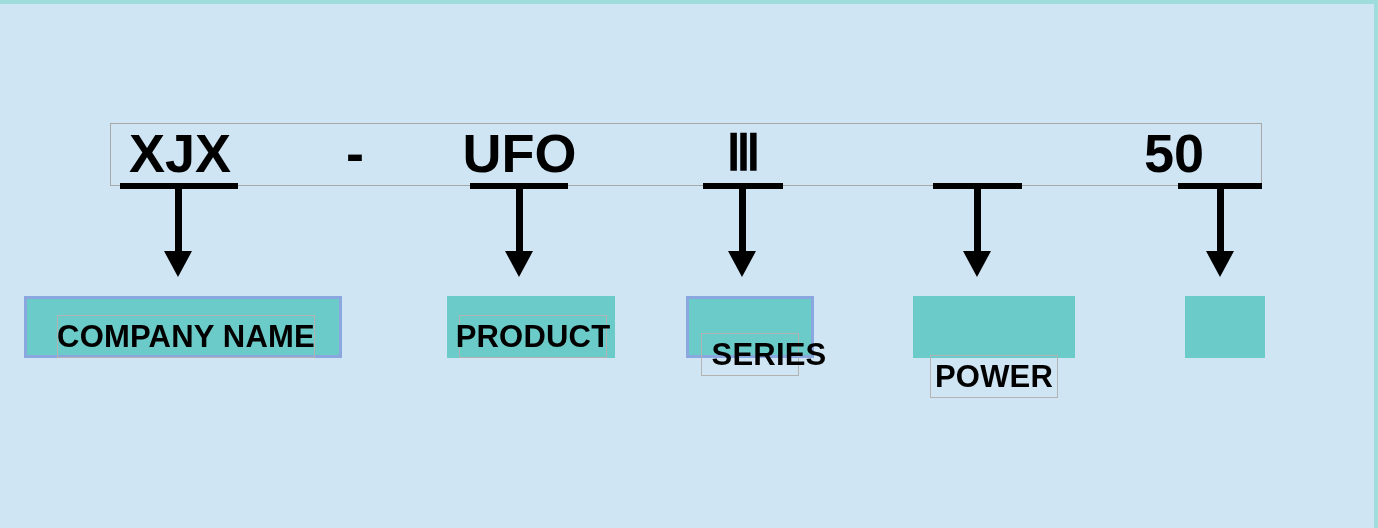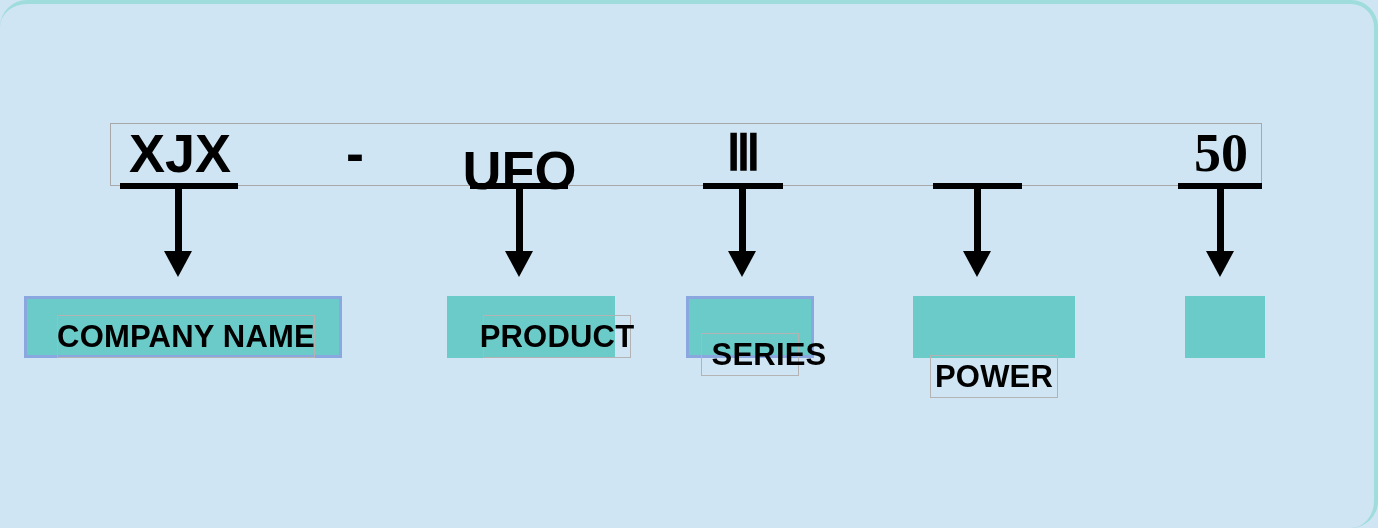--- a/index.html
+++ b/index.html
@@ -14,21 +14,20 @@
     overflow: hidden;
   }
   #stage {
     position: relative;
     width: 1378px;
     height: 528px;
     background: #cfe5f3;
     box-sizing: border-box;
     border-top: 4px solid #9fdcdc;
     border-right: 4px solid #9fdcdc;
-    border-radius: 27px;
   }
 
   
   .code-box {
     position: absolute;
     left: 110px;
     top: 119px;
     width: 1152px;
     height: 63px;
     border: 1px solid #a8a8a8;
@@ -106,23 +105,23 @@
 </style>
 </head>
 <body>
 
 <div id="stage">
 
   <div class="code-box"></div>
 
   <div class="code-token" style="left:120px; width:120px;">XJX</div>
   <div class="code-token" style="left:320px; width:70px;">-</div>
-  <div class="code-token" style="left:452px; width:135px;margin-top:17px;">UFO</div>
+  <div class="code-token" style="left:452px; width:135px;">UFO</div>
   <div class="code-token roman" style="left:700px; width:86px;">Ⅲ</div>
-  <div class="code-token" style="left:1178px; width:86px;font-family:Liberation Serif, serif;">50</div>
+  <div class="code-token" style="left:1131px; width:86px;">50</div>
 
   <div class="bar" style="left:120px; top:179px; width:118px;"></div>
   <div class="bar" style="left:470px; top:179px; width:98px;"></div>
   <div class="bar" style="left:703px; top:179px; width:80px;"></div>
   <div class="bar" style="left:933px; top:179px; width:89px;"></div>
   <div class="bar" style="left:1178px; top:179px; width:84px;"></div>
 
   <div class="arrow" style="left:163px; top:185px; height:90px;">
     <div class="stem" style="height:64px;"></div>
     <div class="head" style="top:62px;"></div>
@@ -141,21 +140,21 @@
   </div>
   <div class="arrow" style="left:1205px; top:185px; height:90px;">
     <div class="stem" style="height:64px;"></div>
     <div class="head" style="top:62px;"></div>
   </div>
 
   <div class="label-fill selected" style="left:24px; top:292px; width:318px; height:62px;"></div>
   <div class="label-textbox bordered" style="left:57px; top:311px; width:258px; height:43px;">COMPANY NAME</div>
 
   <div class="label-fill" style="left:447px; top:292px; width:168px; height:62px;"></div>
-  <div class="label-textbox bordered" style="left:483px; top:311px; width:148px; height:43px;">PRODUCT</div>
+  <div class="label-textbox bordered" style="left:459px; top:311px; width:148px; height:43px;">PRODUCT</div>
 
   <div class="label-fill selected" style="left:686px; top:292px; width:128px; height:62px;"></div>
   <div class="label-textbox bordered" style="left:701px; top:329px; width:98px; height:43px;padding-left:38px;">SERIES</div>
 
   <div class="label-fill" style="left:913px; top:292px; width:162px; height:62px;"></div>
   <div class="label-textbox bordered" style="left:930px; top:311px; width:128px; height:43px;margin-top:40px;">POWER</div>
 
   <div class="label-fill" style="left:1185px; top:292px; width:80px; height:62px;"></div>
 
 </div>

